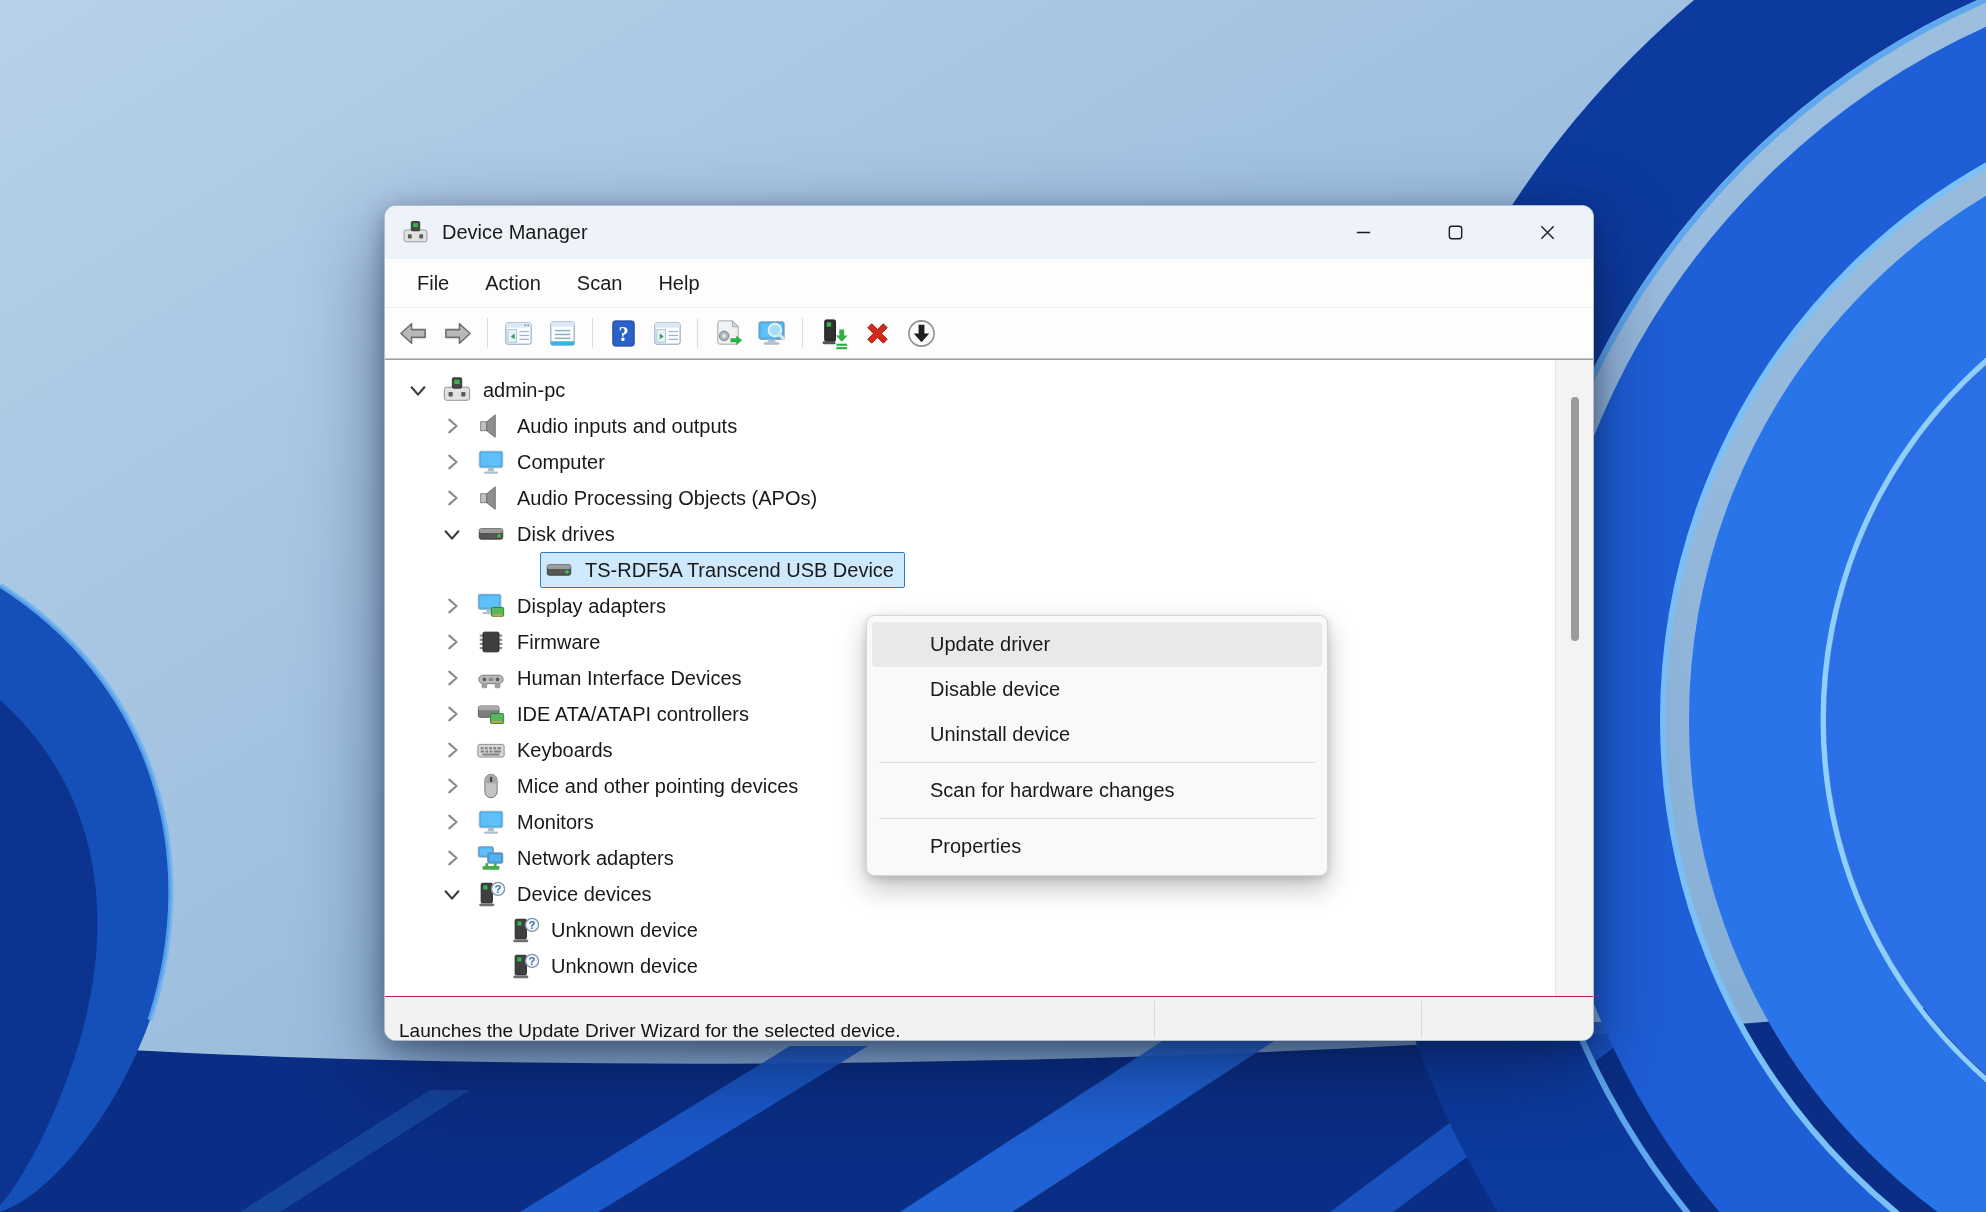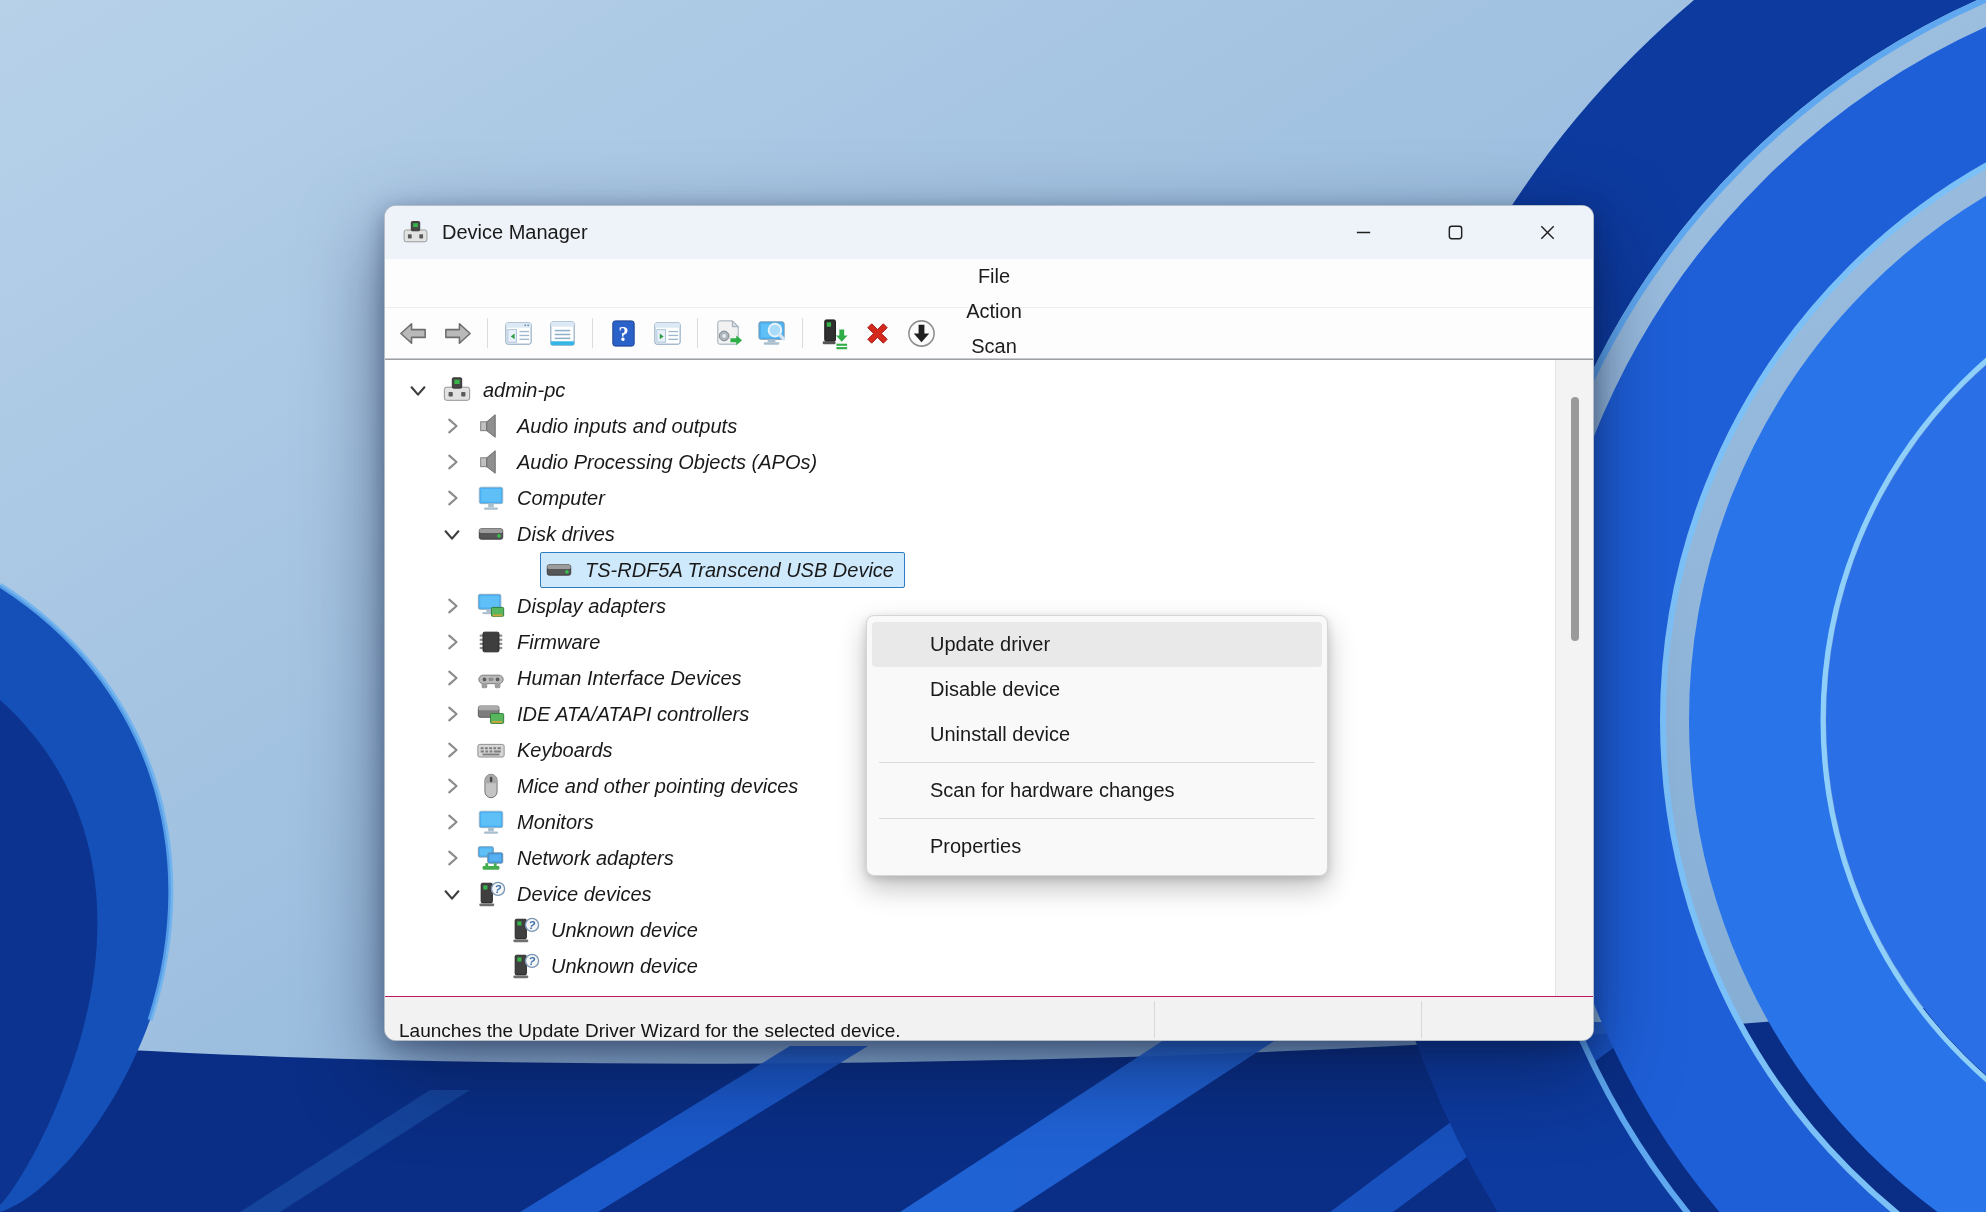--- a/index.html
+++ b/index.html
@@ -23,38 +23,38 @@
     height:53px; background:#eef3f9; display:flex; align-items:center; position:relative;
   }
   .title-icon { width:27px; height:27px; margin-left:17px; display:flex; }
   .title-icon svg { width:100%; height:100%; }
   .title-text { margin-left:13px; font-size:20px; color:#1a1a1a; }
   .win-controls { position:absolute; right:0; top:0; height:53px; display:flex; }
   .win-btn { width:92px; height:53px; display:flex; align-items:center; justify-content:center; background:transparent; border:none; cursor:default; }
   .win-btn svg { width:19px; height:19px; }
 
   .menubar {
-    height:48px; background:#fdfdfd; display:flex; align-items:center; padding-left:18px;flex-direction:column;
+    height:48px; background:#fdfdfd; display:flex; align-items:center; padding-left:18px;
   }
   .menu-item { font-size:20px; color:#1b1b1b; padding:6px 14px; margin-right:8px; border-radius:4px; }
 
   .toolbar {
     height:52px; background:#fdfdfd; display:flex; align-items:center; padding-left:6px;
     border-top:1px solid #efefef; border-bottom:1px solid #c9c9c9;
   }
   .tb-btn { width:40px; height:40px; border:none; background:transparent; display:flex; align-items:center; justify-content:center; margin:0 2px; }
   .tb-btn svg { width:33px; height:33px; }
   .tb-sep { width:1px; height:30px; background:#dcdcdc; margin:0 8px; }
 
   
   .tree-area {
     position:relative; height:637px; background:#fff; overflow:hidden;
     border-top:1px solid #9aa0a6;
   }
-  .tree-rows { position:absolute; left:0; top:12px; right:47px;font-style:italic; }
+  .tree-rows { position:absolute; left:0; top:12px; right:47px; }
   .tree-row { height:36px; display:flex; align-items:center; }
   .chev { width:26px; height:26px; flex:0 0 26px; margin-right:7px; display:flex; align-items:center; justify-content:center; }
   .chev svg { width:22px; height:22px; }
   .row-main { display:inline-flex; align-items:center; padding:2px 10px 2px 3px; border:1px solid transparent; border-radius:2px; }
   .tree-row.selected .row-main { background:#cfe9fc; border-color:#2e7cc3; }
   .t-icon { width:30px; height:30px; flex:0 0 30px; display:flex; margin-right:11px; }
   .t-icon svg { width:100%; height:100%; }
   .t-label { font-size:20px; color:#191919; white-space:nowrap; }
 
   .scroll-gutter {
@@ -332,43 +332,43 @@
         </div>
         <div class="tree-row" style="padding-left: 54px;">
           <span class="chev">
             <svg viewBox="0 0 24 24">
               <path d="M9 5l8 7-8 7" fill="none" stroke="#8a8a8a" stroke-width="2.3" stroke-linecap="round" stroke-linejoin="round"></path>
             </svg>
           </span>
           <span class="row-main">
             <span class="t-icon">
               <svg viewBox="0 0 32 32">
-                <rect x="5" y="11.5" width="6.5" height="9.5" fill="#c0c0c0" stroke="#7c7c7c"></rect>
-                <polygon points="11.5,11.5 20.5,4 20.5,28 11.5,21" fill="#8f8f8f" stroke="#6a6a6a"></polygon>
-              </svg>
-            </span>
-            <span class="t-label">Audio Processing Objects (APOs)</span>
-          </span>
-        </div>
-        <div class="tree-row" style="padding-left: 54px;">
-          <span class="chev">
-            <svg viewBox="0 0 24 24">
-              <path d="M9 5l8 7-8 7" fill="none" stroke="#8a8a8a" stroke-width="2.3" stroke-linecap="round" stroke-linejoin="round"></path>
-            </svg>
-          </span>
-          <span class="row-main">
-            <span class="t-icon">
-              <svg viewBox="0 0 32 32">
                 <rect x="3.5" y="4.5" width="25" height="17.5" rx="2" fill="#49aef2" stroke="#95b3c8"></rect>
                 <rect x="5.5" y="6.5" width="21" height="13.5" rx="1" fill="#5fc0f7"></rect>
                 <rect x="13" y="22" width="6" height="4" fill="#a9bfce"></rect>
                 <rect x="8.5" y="26" width="15" height="2.6" rx="1.2" fill="#a9bfce"></rect>
               </svg>
             </span>
             <span class="t-label">Computer</span>
+          </span>
+        </div>
+        <div class="tree-row" style="padding-left: 54px;">
+          <span class="chev">
+            <svg viewBox="0 0 24 24">
+              <path d="M9 5l8 7-8 7" fill="none" stroke="#8a8a8a" stroke-width="2.3" stroke-linecap="round" stroke-linejoin="round"></path>
+            </svg>
+          </span>
+          <span class="row-main">
+            <span class="t-icon">
+              <svg viewBox="0 0 32 32">
+                <rect x="5" y="11.5" width="6.5" height="9.5" fill="#c0c0c0" stroke="#7c7c7c"></rect>
+                <polygon points="11.5,11.5 20.5,4 20.5,28 11.5,21" fill="#8f8f8f" stroke="#6a6a6a"></polygon>
+              </svg>
+            </span>
+            <span class="t-label">Audio Processing Objects (APOs)</span>
           </span>
         </div>
         <div class="tree-row" style="padding-left: 54px;">
           <span class="chev">
             <svg viewBox="0 0 24 24">
               <path d="M5 9l7 8 7-8" fill="none" stroke="#3c3c3c" stroke-width="2.3" stroke-linecap="round" stroke-linejoin="round"></path>
             </svg>
           </span>
           <span class="row-main">
             <span class="t-icon">

